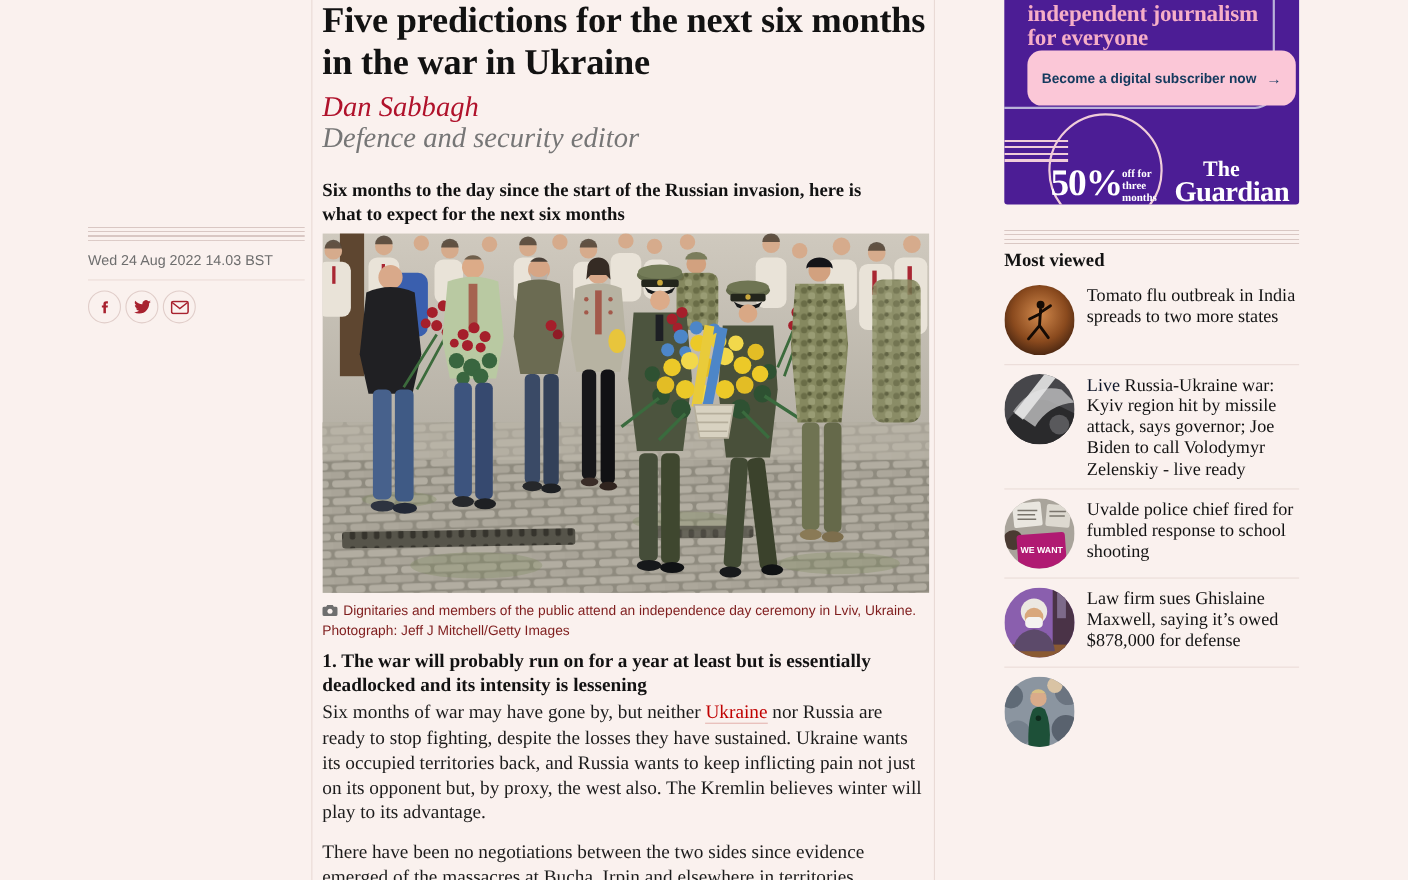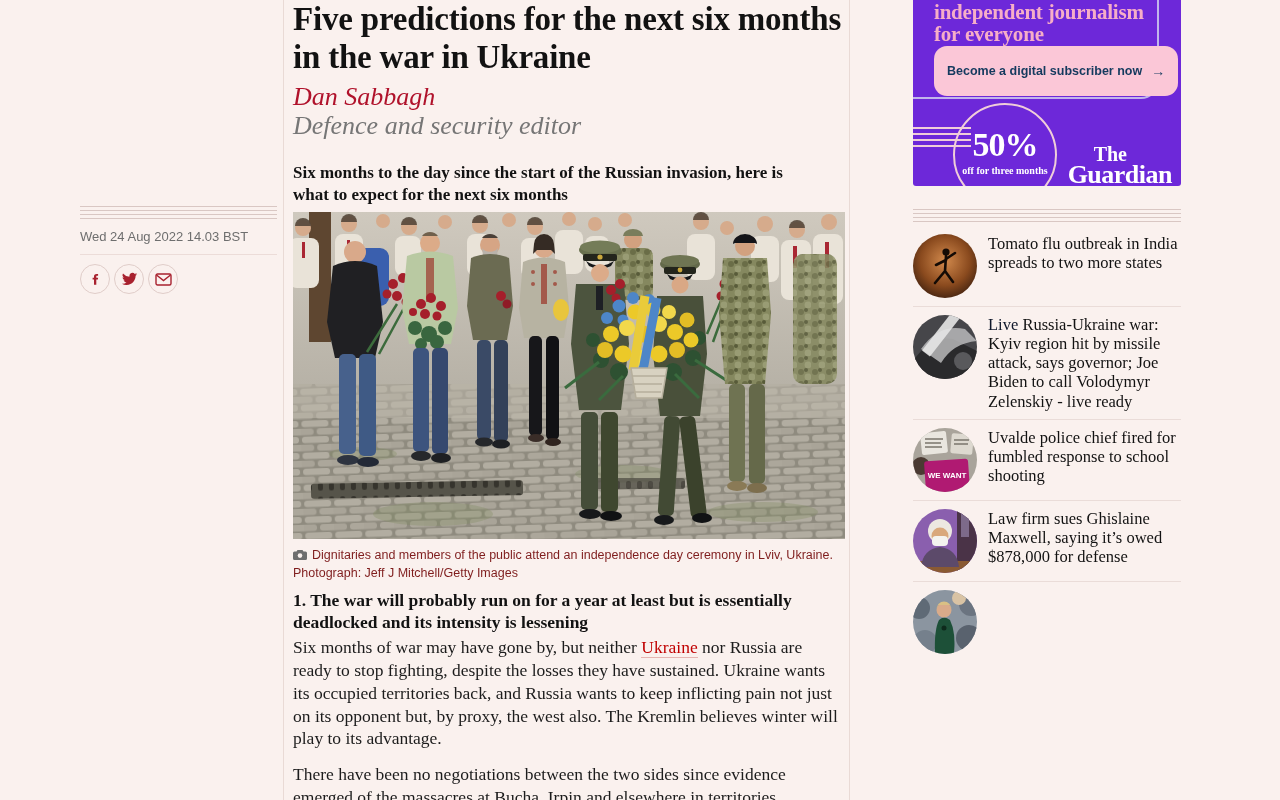--- a/index.html
+++ b/index.html
@@ -27,33 +27,33 @@
   .caption{margin-top:8px;width:548px;font-family:Liberation Sans, sans-serif;font-size:12.5px;
            line-height:1.35;color:#7f1d1d;}
   .caption .cam{display:inline-block;vertical-align:-1px;margin-right:5px;}
   .sec-head{margin-top:7px;font-size:17.5px;font-weight:700;line-height:1.26;white-space:pre-line;}
   .body-p{margin:3px 0 0;font-size:17.5px;line-height:1.31;color:#1c1c1c;}
   .body-p.second{margin-top:13px;}
   .inline-link{color:#c00000;text-decoration:none;border-bottom:1px solid #e5b5b1;cursor:pointer;}
 
   
   .sidebar{position:absolute;left:913px;top:0;width:268px;}
-  .ad{position:relative;height:186px;background:#6d28d9;overflow:hidden;border-radius:0 0 3px 3px;cursor:pointer;}
+  .ad{position:relative;height:186px;background:#4c1d95;overflow:hidden;border-radius:0 0 3px 3px;cursor:pointer;}
   .ad-border{position:absolute;left:-30px;top:-30px;right:22px;height:125px;
              border:2px solid rgba(222,228,240,.75);border-radius:18px;}
   .ad-head{position:relative;margin:0;padding:2px 0 0 21px;font-size:21px;font-weight:700;
            color:#f6aec7;line-height:1.04;letter-spacing:-.2px;white-space:pre-line;}
   .ad-cta{position:absolute;left:21px;top:46px;display:inline-flex;align-items:center;gap:9px;
           background:#fbc7d7;border:none;border-radius:13px;padding:18px 13px;cursor:pointer;
           font-family:"Liberation Sans",sans-serif;font-size:12.5px;font-weight:700;color:#143a5e;}
   .ad-cta .arrow{font-size:14px;line-height:1;}
   .ad-stripes{position:absolute;left:0;top:127px;width:58px;height:21px;
           background:repeating-linear-gradient(to bottom,#f0cdd9 0,#f0cdd9 2px,transparent 2px,transparent 6px);}
   .ad-circle{position:absolute;left:40px;top:103px;width:104px;height:104px;border:2px solid #f0cdd9;
-          border-radius:50%;box-sizing:border-box;display:flex;flex-direction:column;align-items:center;
+          border-radius:50%;box-sizing:border-box;display:flex;flex-direction:row;align-items:center;
           padding-top:25px;}
   .ad-offer{font-size:34px;font-weight:700;color:#fff;line-height:.9;letter-spacing:-1px;}
   .ad-offer-sub{font-size:10px;font-weight:700;color:#fff;margin-top:4px;}
   .ad-logo{position:absolute;right:9px;top:146px;text-align:right;color:#fff;font-weight:700;line-height:.88;}
   .ad-logo .l1{font-size:20px;margin-right:45px;}
   .ad-logo .l2{font-size:26px;letter-spacing:-.5px;}
 
   .mv{margin-top:23px;}
   .mv-title{margin:5px 0 0;font-size:17px;font-weight:700;}
   .mv-list{margin-top:4px;}
@@ -408,20 +408,21 @@
         <div class="ad-offer-sub">off for three months</div>
       </div>
       <div class="ad-logo">
         <div class="l1">The</div>
         <div class="l2">Guardian</div>
       </div>
     </div>
 
     <div class="mv">
       <div class="rule4"></div>
+      <h3 class="mv-title">Most viewed</h3>
       <div class="mv-list">
 
         <div class="mv-item">
           <div class="thumb">
             <svg width="64" height="64" viewBox="0 0 64 64">
               <defs>
                   <radialGradient id="t1g" cx="50%" cy="42%" r="70%">
                 <stop offset="0" stop-color="#d28a4d"></stop>
                     <stop offset=".55" stop-color="#8a4a1e"></stop>
                     <stop offset="1" stop-color="#27130a"></stop>

